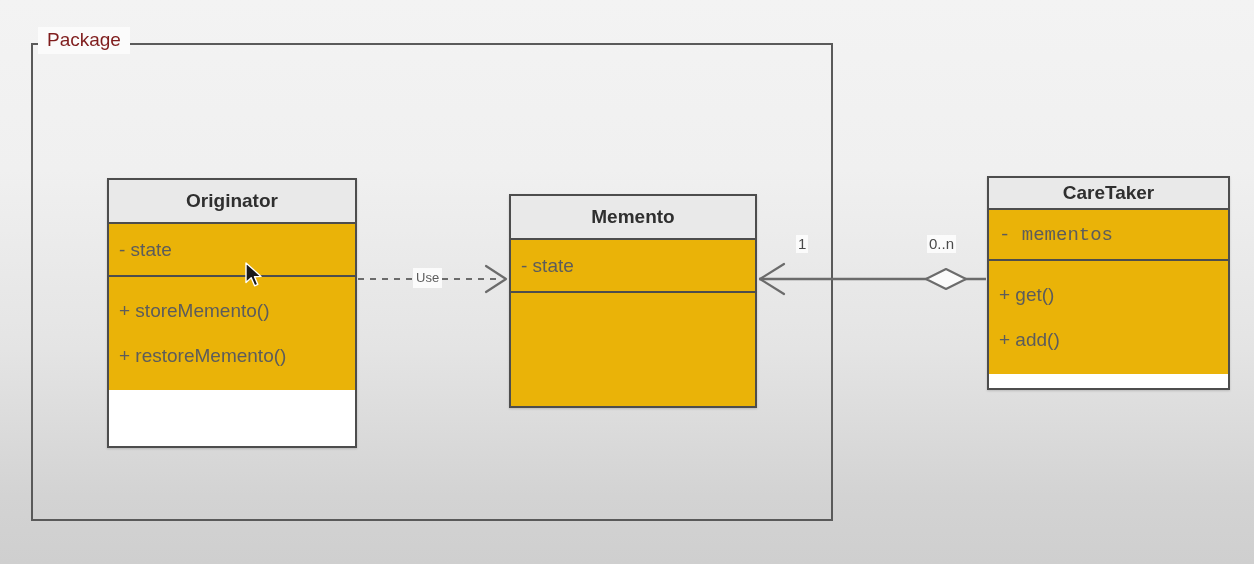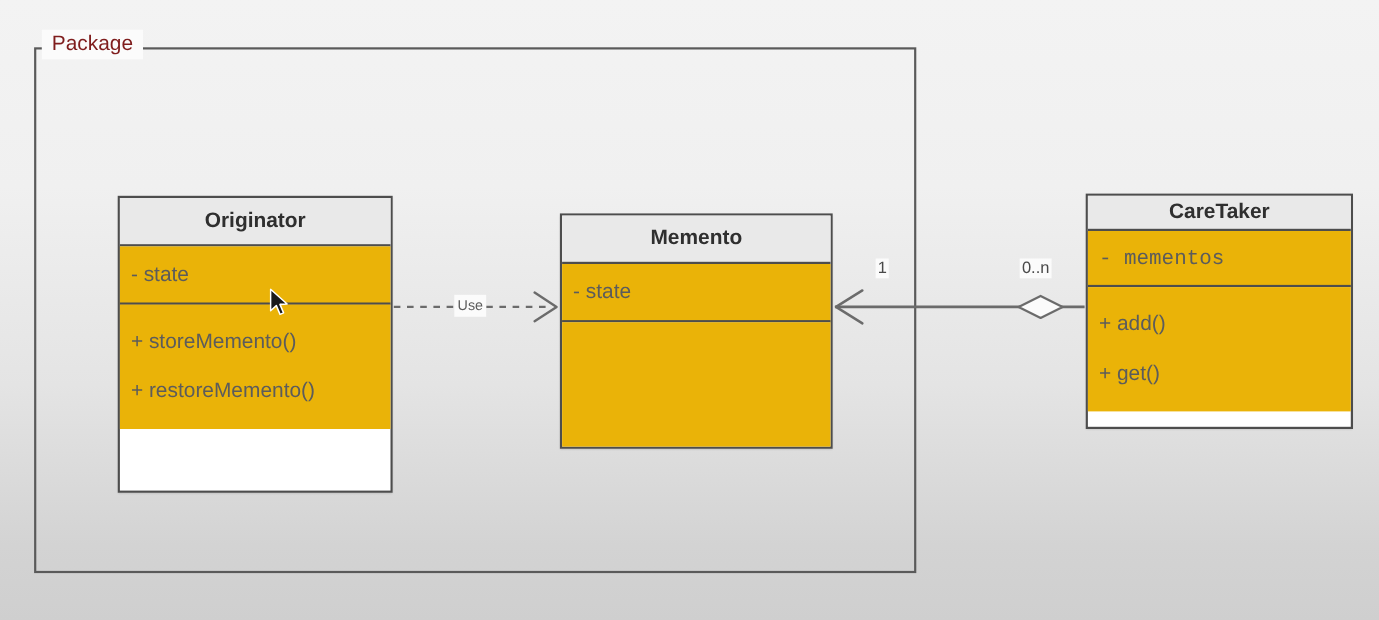--- a/index.html
+++ b/index.html
@@ -163,22 +163,22 @@
     <div class="uml-compartment uml-operations uml-ops">
     </div>
   </div>
 
   <div class="uml-class" id="class-caretaker">
     <div class="uml-header">CareTaker</div>
     <div class="uml-compartment uml-attrs with-divider">
       <div class="uml-member">- mementos</div>
     </div>
     <div class="uml-compartment uml-operations uml-ops">
+      <div class="uml-member">+ get()</div>
       <div class="uml-member">+ add()</div>
-      <div class="uml-member">+ get()</div>
     </div>
   </div>
 
   <svg class="connector-svg" viewBox="0 0 1254 564">
 
     <g>
       <line x1="358" y1="279" x2="500" y2="279" stroke="#6b6b6b" stroke-width="2" stroke-dasharray="6 6"></line>
       <polyline points="486,266 506,279 486,292" fill="none" stroke="#6b6b6b" stroke-width="2.2" stroke-linecap="round" stroke-linejoin="round"></polyline>
     </g>
 

